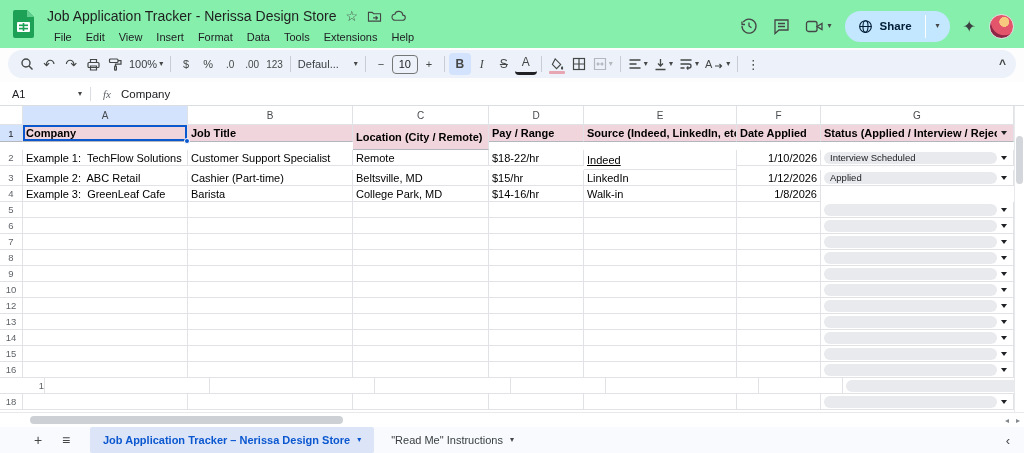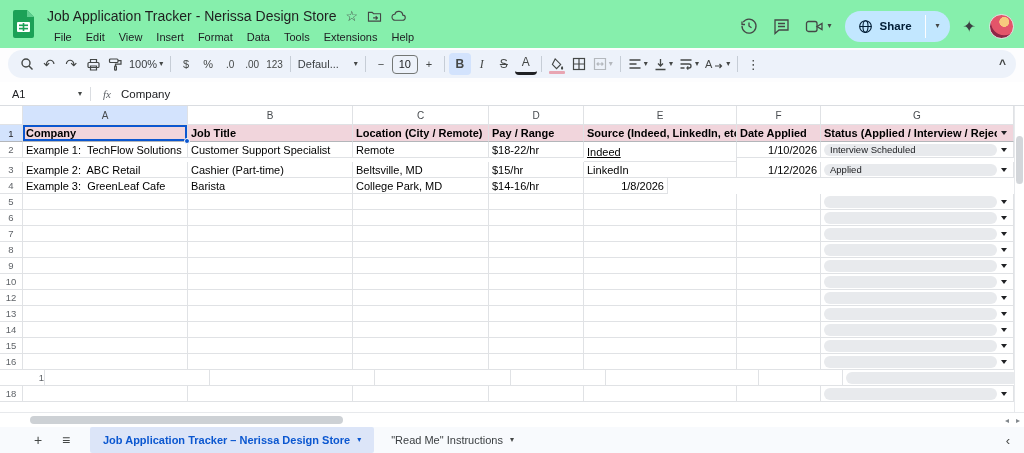--- a/index.html
+++ b/index.html
@@ -312,21 +312,21 @@
           <div class="cell col-head" style="width: 136px; height: 19px;">C</div>
           <div class="cell col-head" style="width: 95px; height: 19px;">D</div>
           <div class="cell col-head" style="width: 153px; height: 19px;">E</div>
           <div class="cell col-head" style="width: 84px; height: 19px;">F</div>
           <div class="cell col-head" style="width: 193px; height: 19px;">G</div>
         </div>
         <div class="g-row frozen">
           <div class="cell rowhead sel" style="width: 23px; height: 17px;">1</div>
           <div class="cell gcell hcell active-cell" style="width: 165px; height: 17px;">Company<span class="fill-handle"></span></div>
           <div class="cell gcell hcell" style="width: 165px; height: 17px;">Job Title</div>
-          <div class="cell gcell hcell" style="width: 136px; height: 17px;">Location (City / Remote)</div>
+          <div class="cell gcell hcell" style="width: 136px; height: 25px;">Location (City / Remote)</div>
           <div class="cell gcell hcell" style="width: 95px; height: 17px;">Pay / Range</div>
           <div class="cell gcell hcell" style="width: 153px; height: 17px;">Source (Indeed, LinkedIn, etc.)</div>
           <div class="cell gcell hcell" style="width: 84px; height: 17px;">Date Applied</div>
           <div class="cell gcell statcell hcell hstat" style="width: 193px; height: 17px;"><span class="txt">Status (Applied / Interview / Reject...</span><span class="dd"></span></div>
         </div>
         <div class="g-row">
           <div class="cell rowhead" style="width: 23px; height: 16px;">2</div>
           <div class="cell gcell" style="width: 165px; height: 16px;">Example 1:  TechFlow Solutions</div>
           <div class="cell gcell" style="width: 165px; height: 16px;">Customer Support Specialist</div>
           <div class="cell gcell" style="width: 136px; height: 16px;">Remote</div>
@@ -344,20 +344,21 @@
           <div class="cell gcell" style="width: 153px; height: 16px;">LinkedIn</div>
           <div class="cell gcell right" style="width: 84px; height: 16px;">1/12/2026</div>
           <div class="cell gcell statcell" style="width: 193px; height: 16px;"><span class="chip">Applied</span><span class="dd"></span></div>
         </div>
         <div class="g-row">
           <div class="cell rowhead" style="width: 23px; height: 16px;">4</div>
           <div class="cell gcell" style="width: 165px; height: 16px;">Example 3:  GreenLeaf Cafe</div>
           <div class="cell gcell" style="width: 165px; height: 16px;">Barista</div>
           <div class="cell gcell" style="width: 136px; height: 16px;">College Park, MD</div>
           <div class="cell gcell" style="width: 95px; height: 16px;">$14-16/hr</div>
+          <div class="cell gcell" style="width: 153px; height: 16px;">Walk-in</div>
           <div class="cell gcell right" style="width: 84px; height: 16px;">1/8/2026</div>
         </div>
         <div class="g-row">
           <div class="cell rowhead" style="width: 23px; height: 16px;">5</div>
           <div class="cell gcell" style="width: 165px; height: 16px;"></div>
           <div class="cell gcell" style="width: 165px; height: 16px;"></div>
           <div class="cell gcell" style="width: 136px; height: 16px;"></div>
           <div class="cell gcell" style="width: 95px; height: 16px;"></div>
           <div class="cell gcell" style="width: 153px; height: 16px;"></div>
           <div class="cell gcell right" style="width: 84px; height: 16px;"></div>

